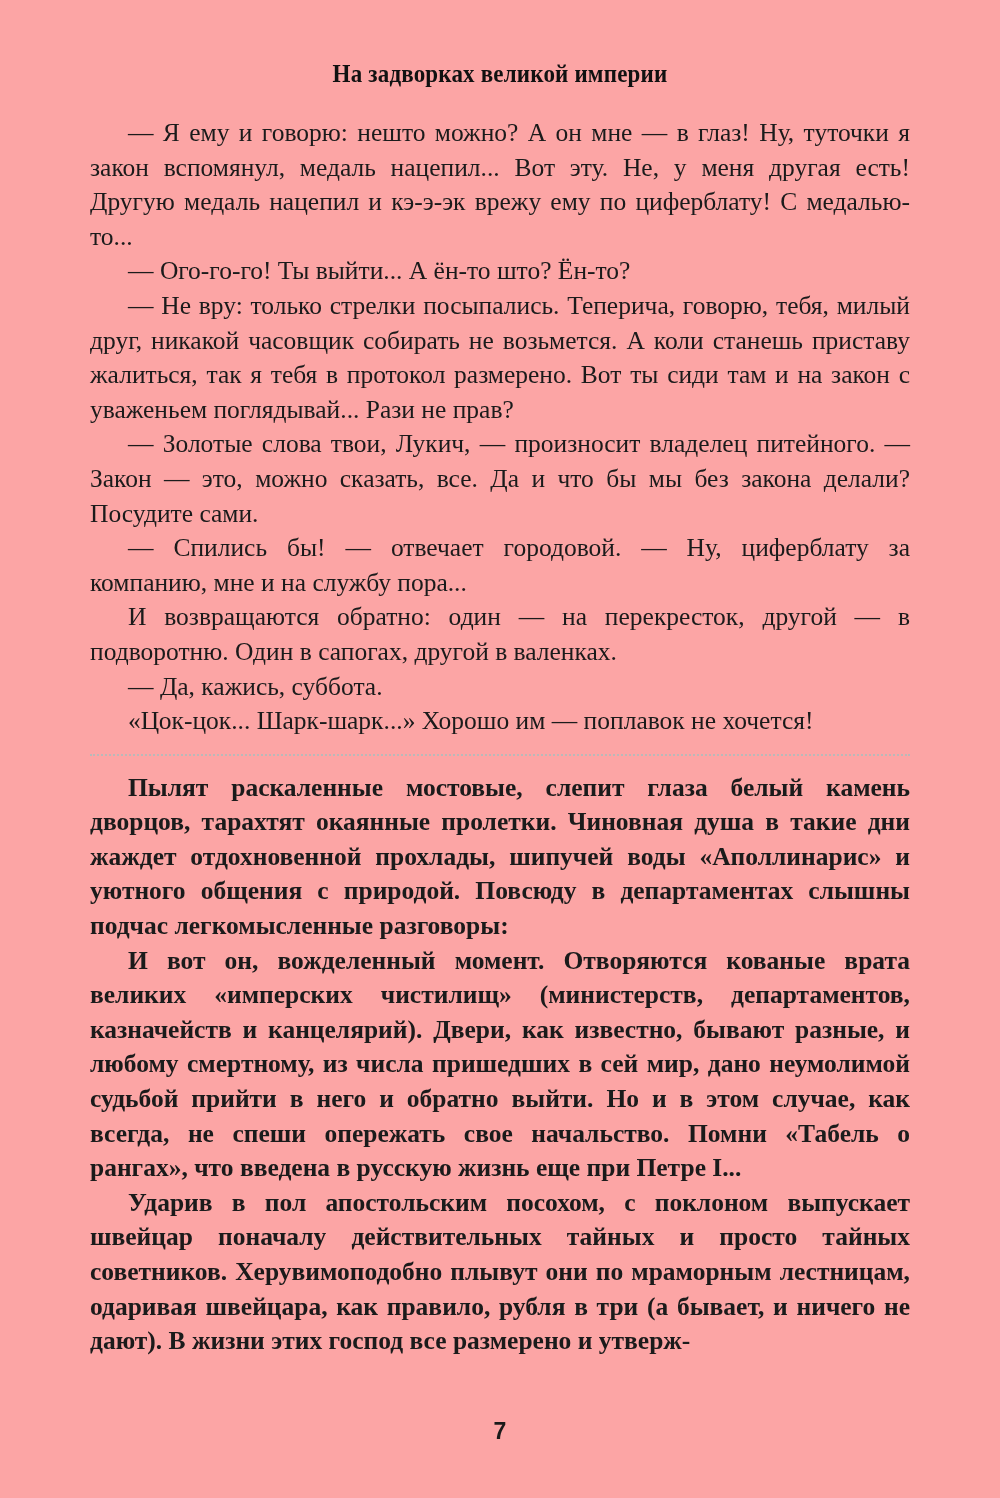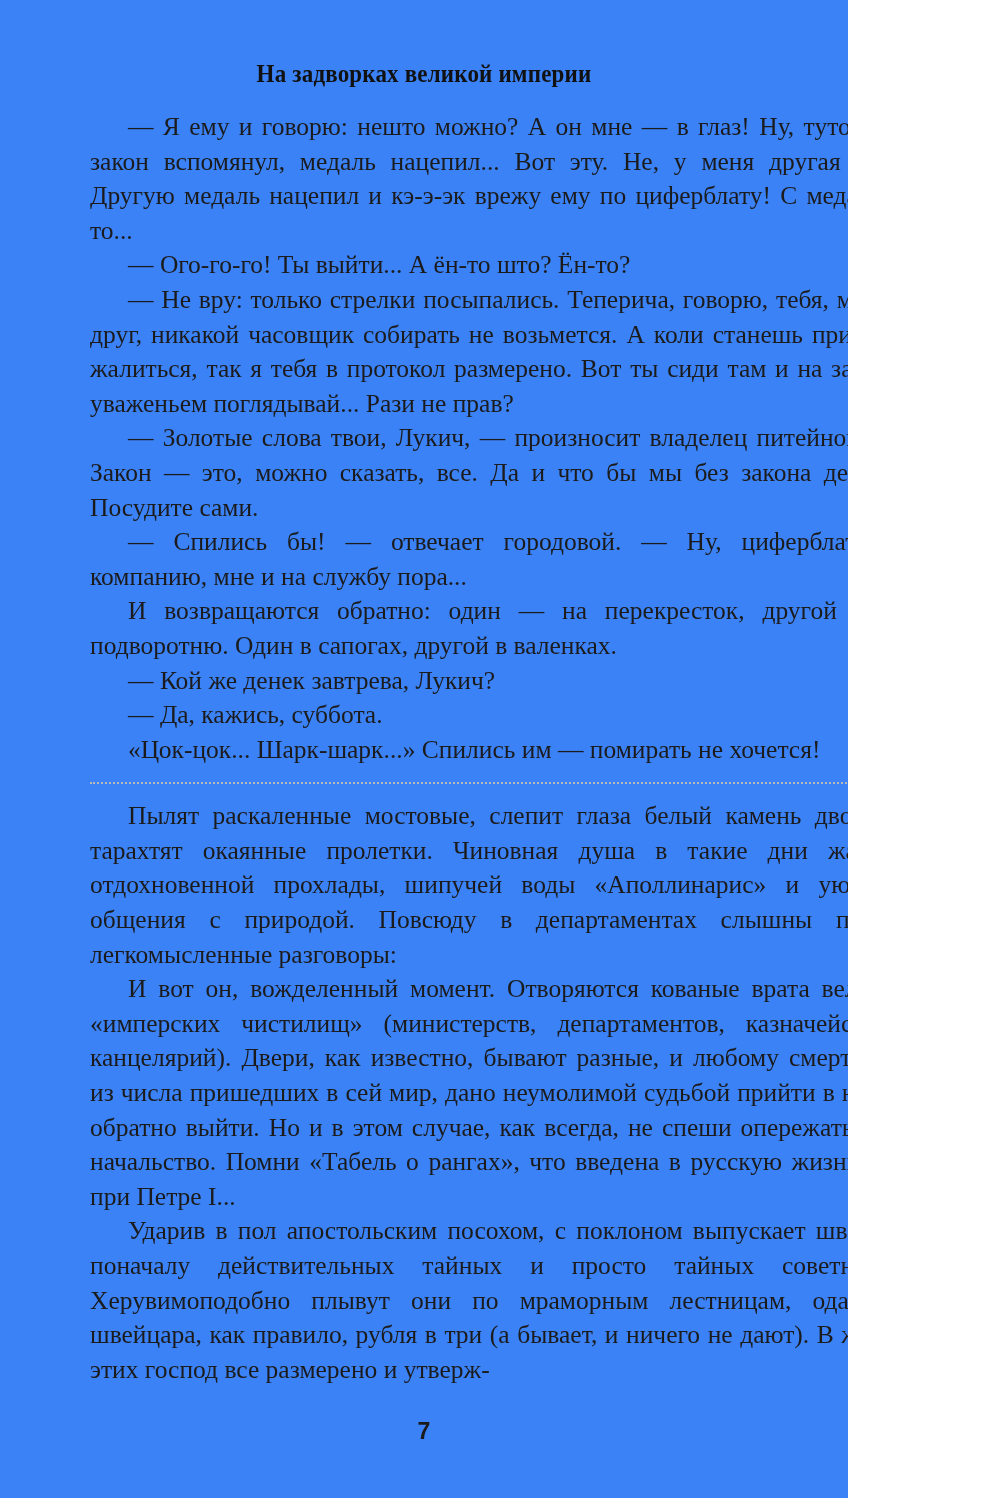--- a/index.html
+++ b/index.html
@@ -9,23 +9,23 @@
     background: #ffffff;
   }
 
   body {
     font-family: "Liberation Serif", "DejaVu Serif", serif;
     color: #1a1a1a;
   }
 
   .page {
     position: relative;
-    width: 848px;
+    width: 1000px;
     height: 1498px;
-    background: #3b82f6;
+    background: #fca5a5;
     box-sizing: border-box;
     overflow: hidden;
   }
 
   
   .running-head {
     position: absolute;
     top: 60px;
     left: 0;
     right: 0;
@@ -35,21 +35,21 @@
     font-size: 25px;
     letter-spacing: 0.2px;
     color: #111111;
     transform: scaleX(0.92);
   }
 
   
   .text-block {
     position: absolute;
     left: 90px;
-    top: 110px;
+    top: 116px;
     width: 820px;
   }
 
   .para {
     margin: 0;
     font-size: 25.5px;
     line-height: 34.6px;
     text-align: justify;
     text-justify: inter-word;
     text-indent: 38px;
@@ -61,21 +61,21 @@
 
   
   .rule-dotted {
     margin: 15px 0 15px 0;
     height: 0;
     border: 0;
     border-top: 2px dotted #b9b9b9;
     width: 100%;
   }
 
-  .section-gap-top { margin-top: 12px; }
+  .section-gap-top { margin-top: 12px; font-weight: bold; }
 
   
   .folio {
     position: absolute;
     left: 0;
     right: 0;
     top: 1418px;
     text-align: center;
     font-family: "Liberation Sans", "DejaVu Sans", sans-serif;
     font-size: 23px;
@@ -92,23 +92,22 @@
 
   <div class="text-block">
 
     <div>
       <p class="para">— Я ему и говорю: нешто можно? А он мне — в глаз! Ну, туточки я закон вспомянул, медаль нацепил... Вот эту. Не, у меня другая есть! Другую медаль нацепил и кэ-э-эк врежу ему по циферблату! С медалью-то...</p>
       <p class="para">— Ого-го-го! Ты выйти... А ён-то што? Ён-то?</p>
       <p class="para">— Не вру: только стрелки посыпались. Теперича, говорю, тебя, милый друг, никакой часовщик собирать не возьмется. А коли станешь приставу жалиться, так я тебя в протокол размерено. Вот ты сиди там и на закон с уваженьем поглядывай... Рази не прав?</p>
       <p class="para">— Золотые слова твои, Лукич, — произносит владелец питейного. — Закон — это, можно сказать, все. Да и что бы мы без закона делали? Посудите сами.</p>
       <p class="para">— Спились бы! — отвечает городовой. — Ну, циферблату за компанию, мне и на службу пора...</p>
       <p class="para">И возвращаются обратно: один — на перекресток, другой — в подворотню. Один в сапогах, другой в валенках.</p>
-      <p class="para">— Кой же денек завтрева, Лукич?</p>
       <p class="para">— Да, кажись, суббота.</p>
-      <p class="para">«Цок-цок... Шарк-шарк...» Спились им — помирать не хочется!</p>
+      <p class="para">«Цок-цок... Шарк-шарк...» Хорошо им — поплавок не хочется!</p>
     </div>
 
     <hr class="rule-dotted">
 
     <div class="section-gap-top">
       <p class="para">Пылят раскаленные мостовые, слепит глаза белый камень дворцов, тарахтят окаянные пролетки. Чиновная душа в такие дни жаждет отдохновенной прохлады, шипучей воды «Аполлинарис» и уютного общения с природой. Повсюду в департаментах слышны подчас легкомысленные разговоры:</p>
       <p class="para">И вот он, вожделенный момент. Отворяются кованые врата великих «имперских чистилищ» (министерств, департаментов, казначейств и канцелярий). Двери, как известно, бывают разные, и любому смертному, из числа пришедших в сей мир, дано неумолимой судьбой прийти в него и обратно выйти. Но и в этом случае, как всегда, не спеши опережать свое начальство. Помни «Табель о рангах», что введена в русскую жизнь еще при Петре I...</p>
       <p class="para">Ударив в пол апостольским посохом, с поклоном выпускает швейцар поначалу действительных тайных и просто тайных советников. Херувимоподобно плывут они по мраморным лестницам, одаривая швейцара, как правило, рубля в три (а бывает, и ничего не дают). В жизни этих господ все размерено и утверж-</p>
     </div>
 

